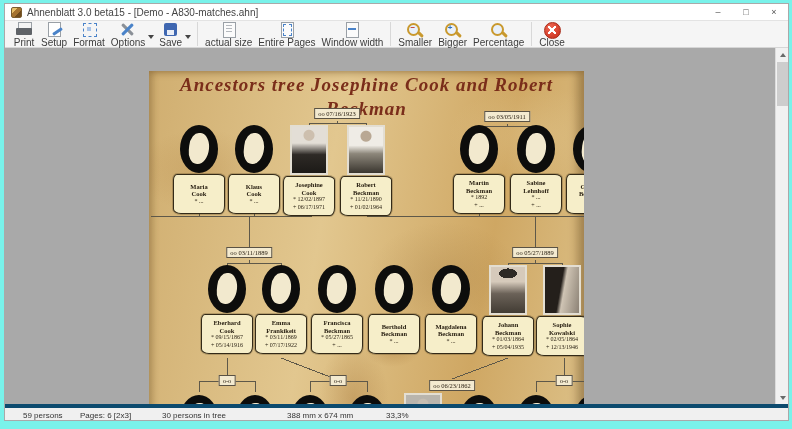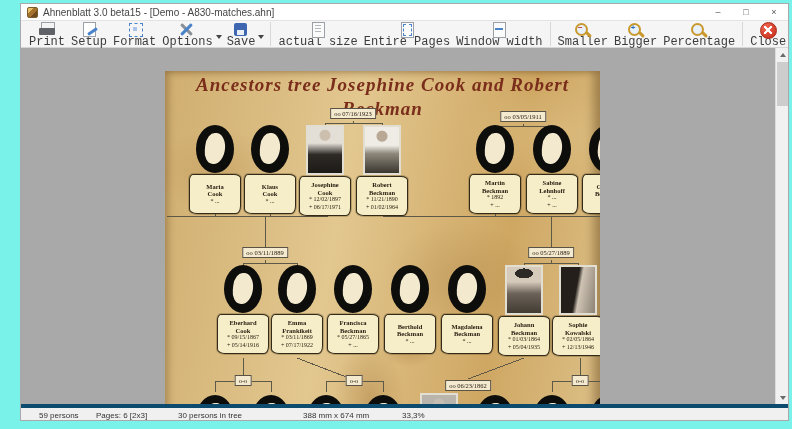--- a/index.html
+++ b/index.html
@@ -1,34 +1,34 @@
 <!DOCTYPE html>
 <html><head>
 <meta charset="utf-8">
 <style>
   html,body{margin:0;padding:0;background:#e8e8e8;}
   *{box-sizing:border-box;}
-  .frame{width:792px;height:429px;padding:3px 3px 8px 20px;background:#79f2ea;font-family:"Liberation Sans",sans-serif;}
+  .frame{width:792px;height:429px;padding:3px 3px 8px 4px;background:#79f2ea;font-family:"Liberation Sans",sans-serif;}
   .window{width:100%;height:100%;background:#fff;border:1px solid #a9a9a9;display:flex;flex-direction:column;overflow:hidden;}
 
   
   .titlebar{height:16px;display:flex;align-items:center;padding:0 0 0 6px;background:#fff;flex:0 0 auto;}
   .app-icon{width:11px;height:11px;border-radius:2px;background:linear-gradient(135deg,#e8c06a 0 30%,#a4722f 30% 65%,#6e4a1c 65%);border:1px solid #7a5c2e;margin-right:5px;}
   .title-text{font-size:10px;color:#444;white-space:nowrap;}
   .win-controls{margin-left:auto;display:flex;height:100%;}
   .win-btn{width:28px;height:100%;display:flex;align-items:center;justify-content:center;font-size:9px;color:#555;}
 
   
   .menubar{height:15px;display:flex;align-items:center;gap:0;padding-left:8px;background:#fcfcfc;flex:0 0 auto;}
   .menu-item{font-size:10px;color:#333;padding:0 7px;white-space:nowrap;}
 
   
   .toolbar{height:28px;display:flex;align-items:center;padding-left:5px;background:#f5f5f5;border-top:1px solid #e3e3e3;border-bottom:1px solid #d6d6d6;flex:0 0 auto;}
   .tbtn{display:flex;flex-direction:column;align-items:center;justify-content:flex-start;padding:1px 3px 0;position:relative;}
-  .tlabel{font-size:12px;color:#3c3c3c;line-height:9px;white-space:nowrap;font-family:Liberation Mono, monospace;}
+  .tlabel{font-size:10px;color:#3c3c3c;line-height:9px;white-space:nowrap;}
   .sep{width:1px;height:24px;background:#d8d8d8;margin:0 4px;flex:0 0 auto;}
   .darr{width:0;height:0;border-left:3px solid transparent;border-right:3px solid transparent;border-top:4px solid #444;margin:6px 2px 0 0;}
 
   .tico{width:22px;height:16px;position:relative;margin:0 auto;}
   .tico::before,.tico::after{content:"";position:absolute;}
   .tico-print::before{left:5px;top:0;width:12px;height:5px;background:#f4f4f4;border:1px solid #9aa0a6;}
   .tico-print::after{left:3px;top:6px;width:16px;height:7px;background:#5f6368;border-radius:1px;}
   .tico-setup::before{left:5px;top:0;width:11px;height:13px;background:#fff;border:1px solid #9aa0a6;}
   .tico-setup::after{left:9px;top:8px;width:11px;height:3px;background:#4a83c9;transform:rotate(-35deg);border-radius:1px;}
   .tico-format::before{left:5px;top:1px;width:12px;height:12px;border:1px dashed #4a83c9;}

